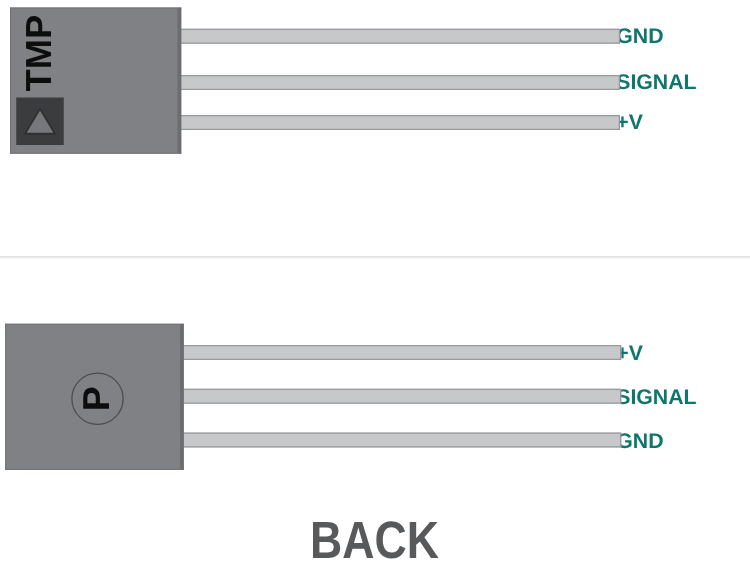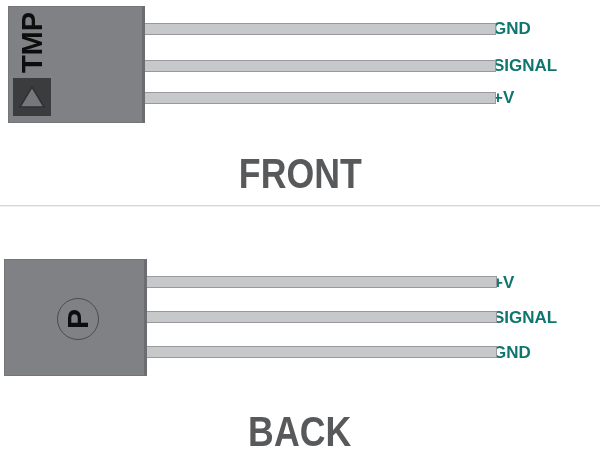--- a/index.html
+++ b/index.html
@@ -83,23 +83,20 @@
   </div>
 
   <div class="pin pin-front" style="top:23px;"></div>
   <div class="pin pin-front" style="top:60px;"></div>
   <div class="pin pin-front" style="top:92px;"></div>
 
   <div class="pin-label" style="top:20px;">GND</div>
   <div class="pin-label" style="top:57px;">SIGNAL</div>
   <div class="pin-label" style="top:89px;">+V</div>
 
-  <div class="caption cap-front">
-    <span>FRONT</span>
-  </div>
 
   <div class="divider"></div>
 
   <div class="chip chip-back">
     <div class="mark-circle">
       <span>P</span>
     </div>
   </div>
 
   <div class="pin pin-back" style="top:276px;"></div>

